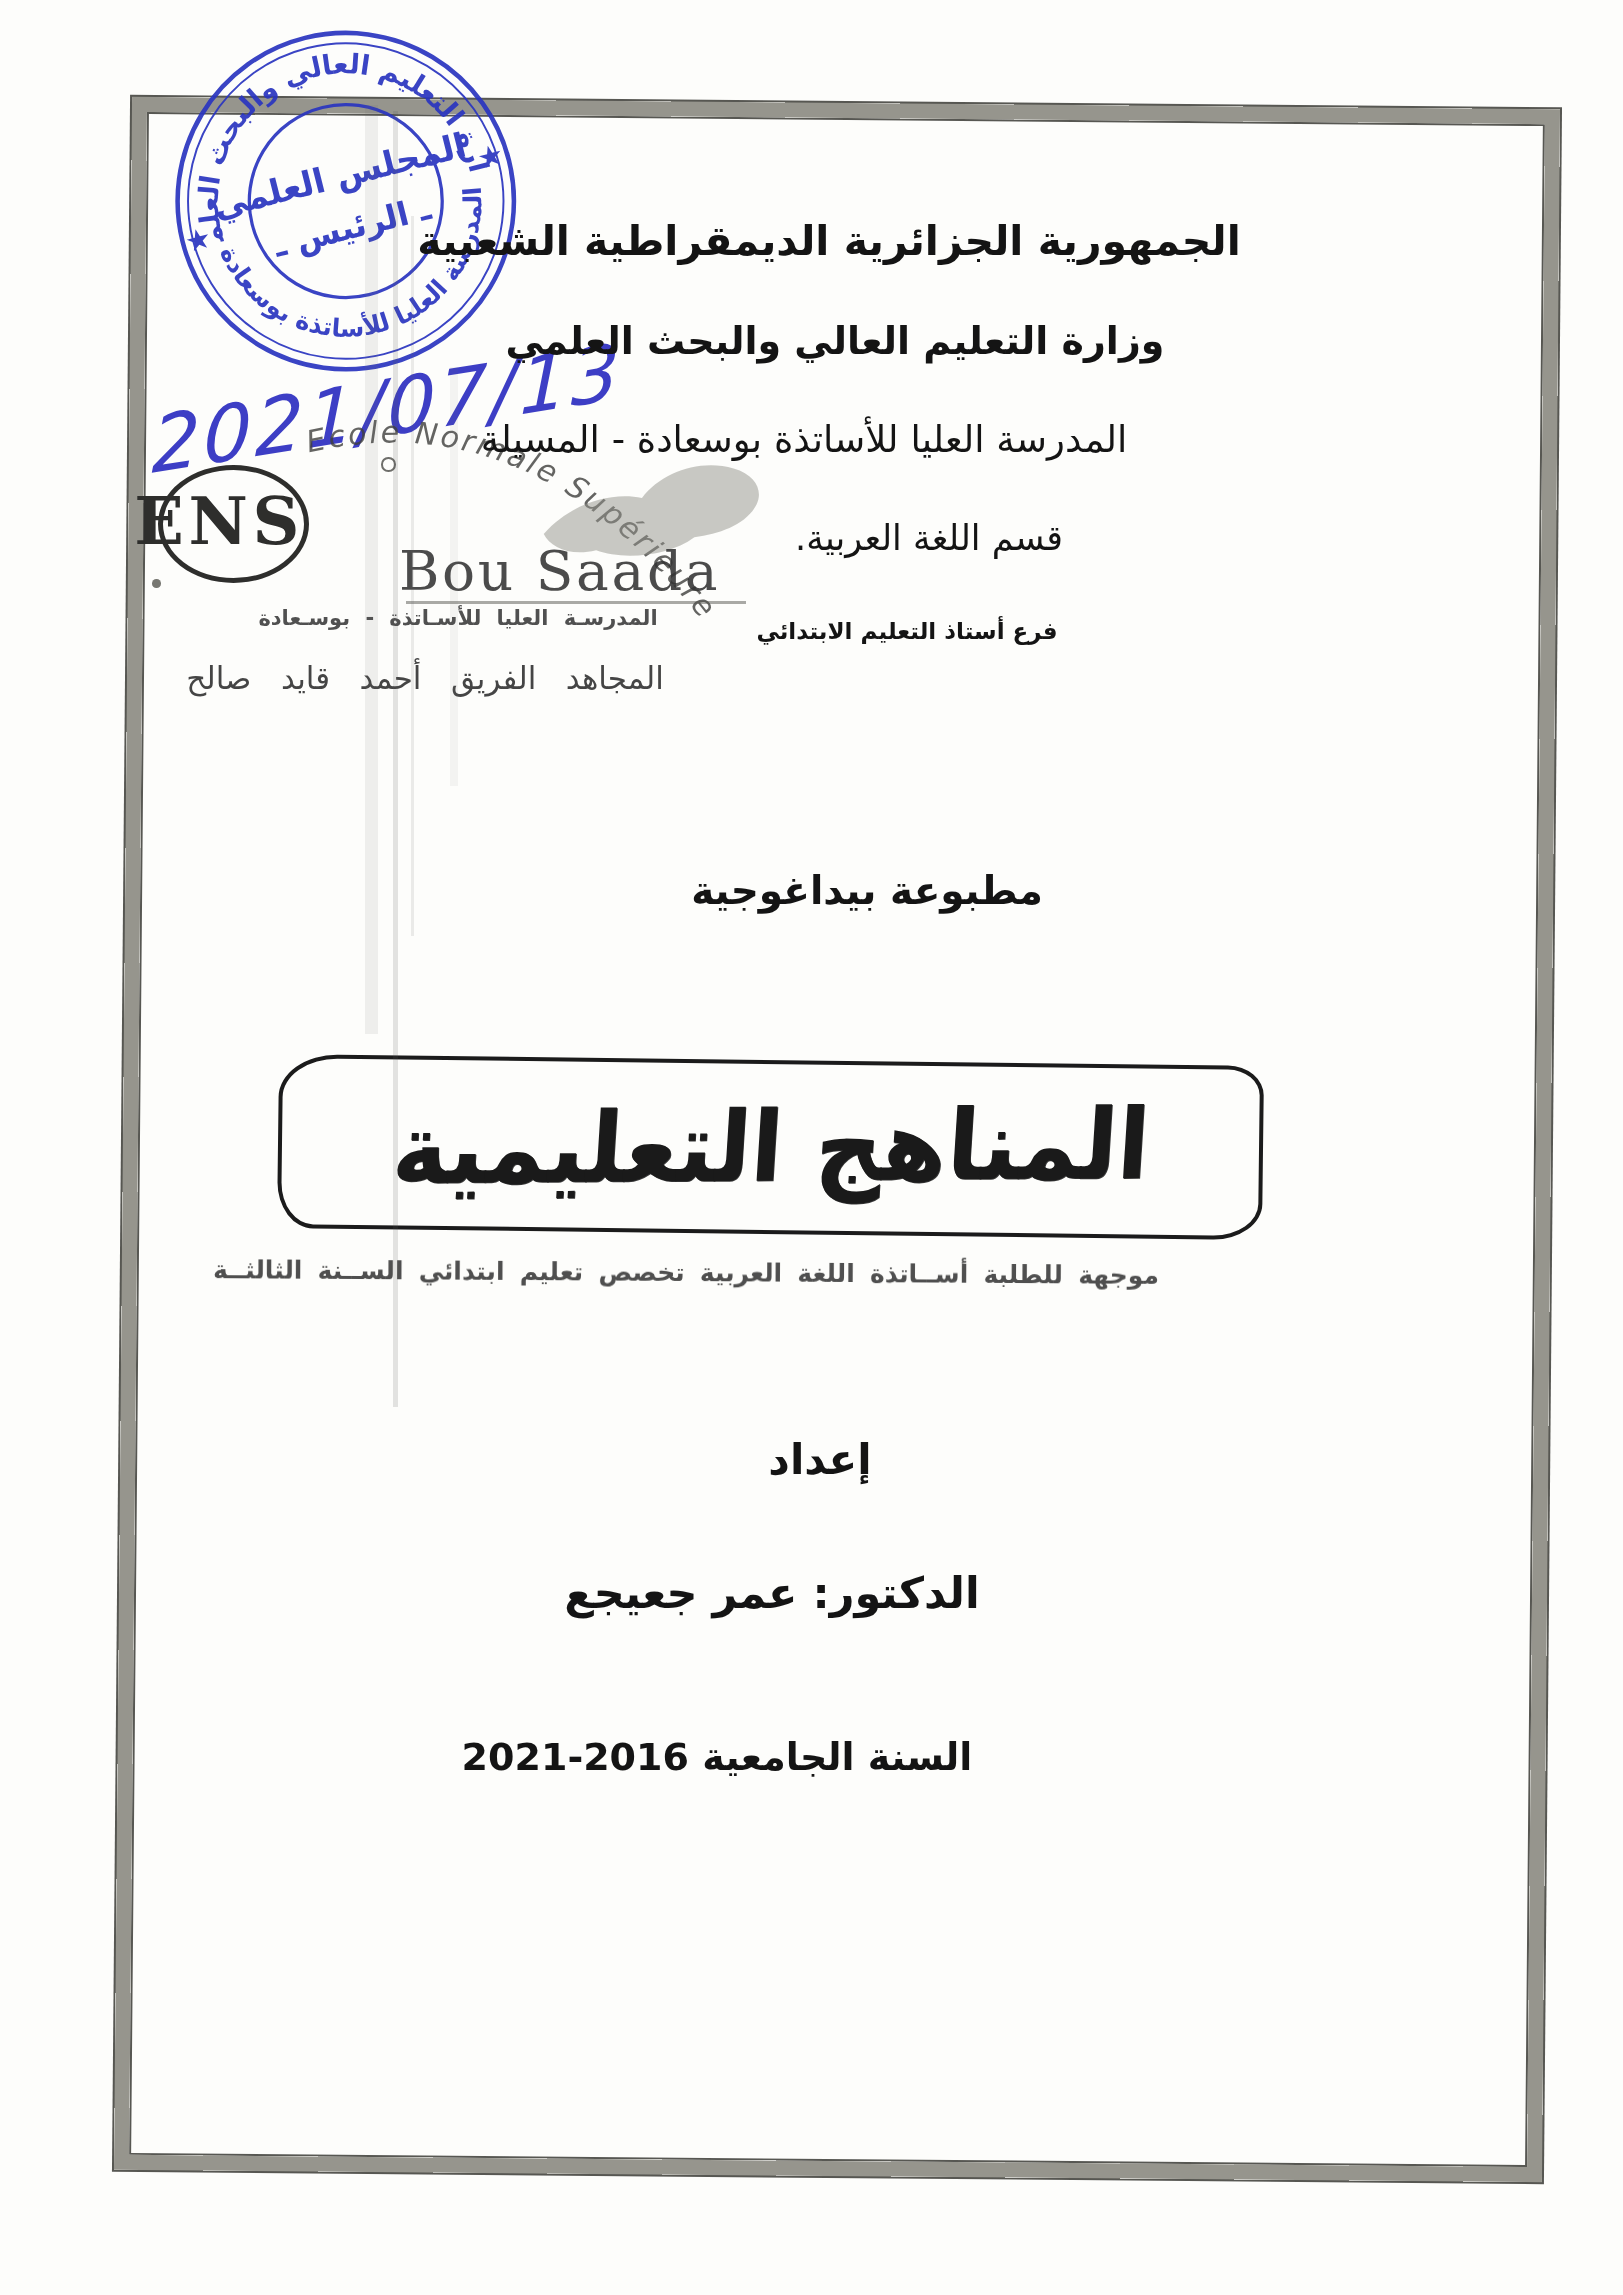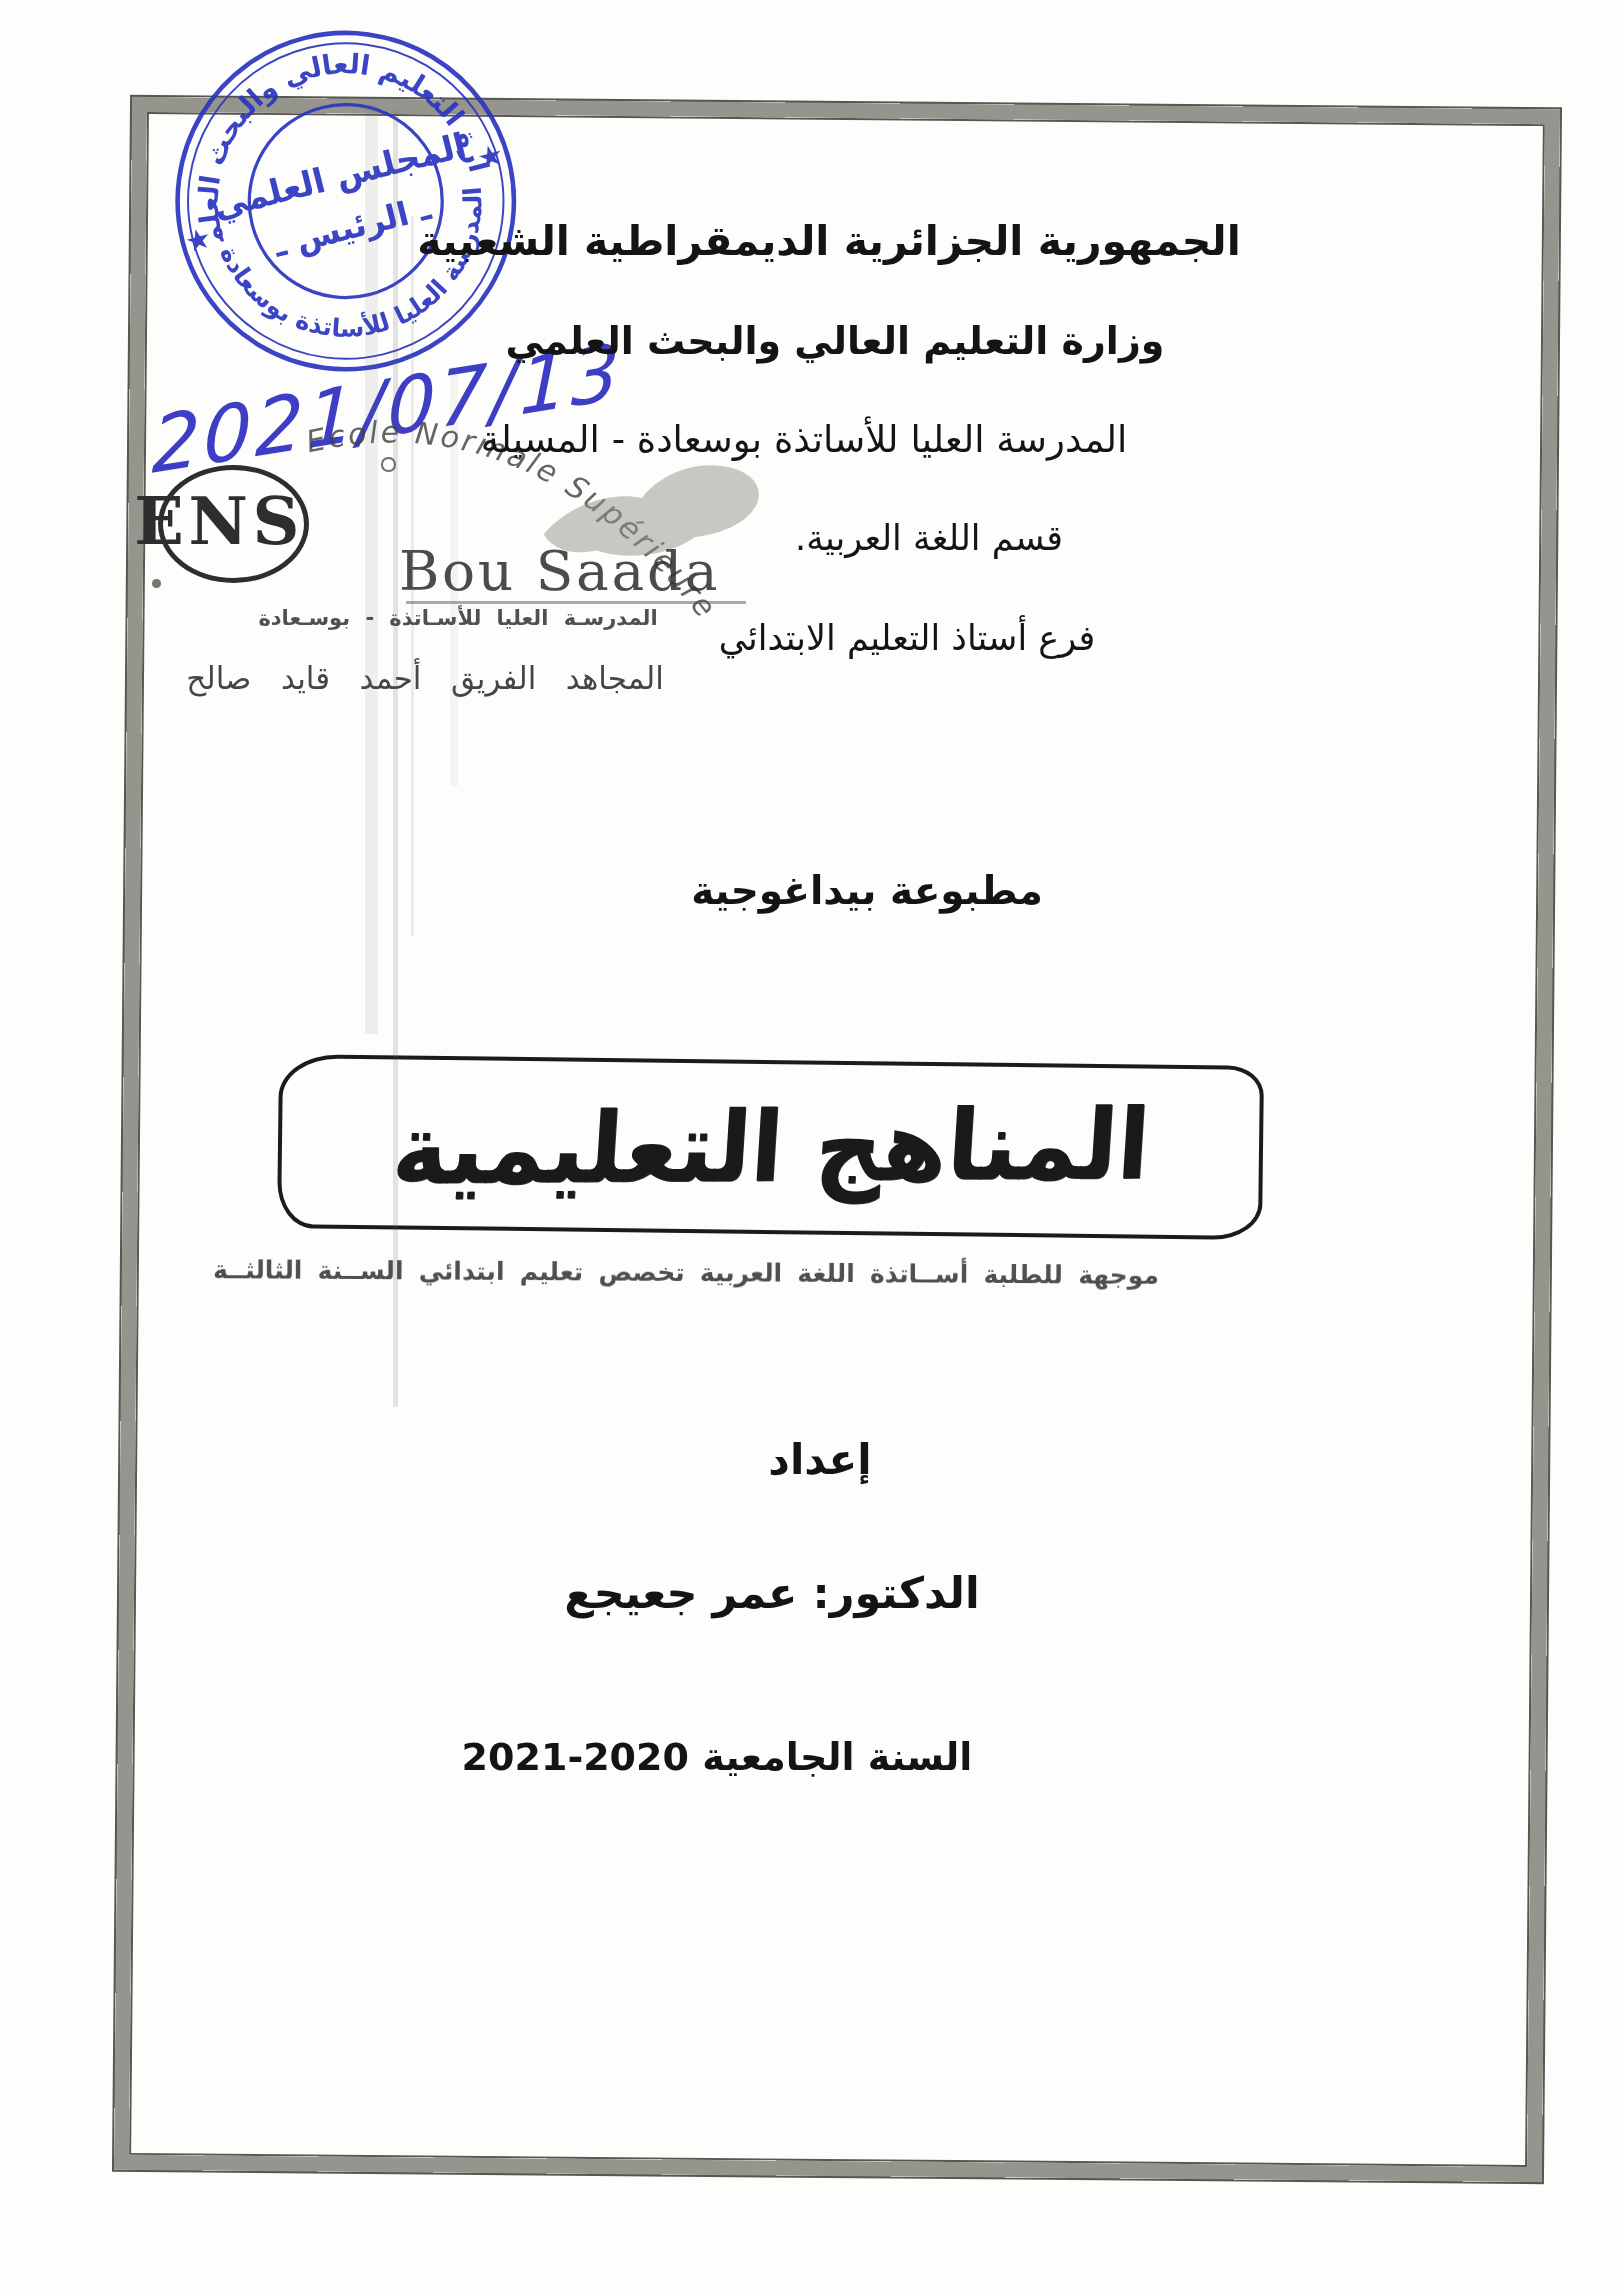--- a/index.html
+++ b/index.html
@@ -63,21 +63,21 @@
     position:absolute;left:425px;top:660px;transform:translateX(-50%);
     font-size:31px;font-weight:normal;color:#262626;word-spacing:19.6px;
     opacity:.85;filter:blur(0.5px);white-space:nowrap;
   }
   
   .cline{position:absolute;transform:translateX(-50%);white-space:nowrap;color:#141414;}
   .h-rep{left:829px;top:217px;font-size:41px;font-weight:bold;}
   .h-min{left:835px;top:319px;font-size:38px;font-weight:bold;}
   .h-sch{left:804px;top:418px;font-size:37px;font-weight:normal;text-align:right;}
   .h-dep{left:929px;top:518px;font-size:35px;font-weight:normal;}
-  .h-bra{left:907px;top:618px;font-size:35px;font-weight:normal;}
+  .h-bra{left:907px;top:618px;font-size:23px;font-weight:bold;}
   .doc-type{left:867px;top:868px;font-size:39px;font-weight:bold;}
   
   .title-box{
     position:absolute;left:278px;top:1060px;width:985px;height:174px;
     box-sizing:border-box;border:4.6px solid #1b1b1b;
     border-radius:59px 36px 49px 36px / 43px 29.5px 36px 46px;
     transform:rotate(.7deg);
     display:flex;align-items:center;justify-content:center;
   }
   .title-box .cal{
@@ -152,21 +152,21 @@
   <div class="title-box">
     <div class="cal" dir="rtl">المناهج التعليمية</div>
   </div>
 
   <div class="cline subtitle" dir="rtl">موجهة للطلبة أســاتذة اللغة العربية تخصص تعليم ابتدائي الســنة الثالثــة</div>
 
   <div class="cline prep" dir="rtl">إعداد</div>
   <div class="cline author" dir="rtl">الدكتور: عمر جعيجع</div>
   <div class="cline year" dir="rtl">
     <span>السنة الجامعية</span>
-    <span dir="ltr">2021-2020</span>
+    <span dir="ltr">2021-2016</span>
   </div>
 
   <div class="streak s1"></div>
   <div class="streak s2"></div>
   <div class="streak s3"></div>
   <div class="streak s4"></div>
 
 </div>
 
 

